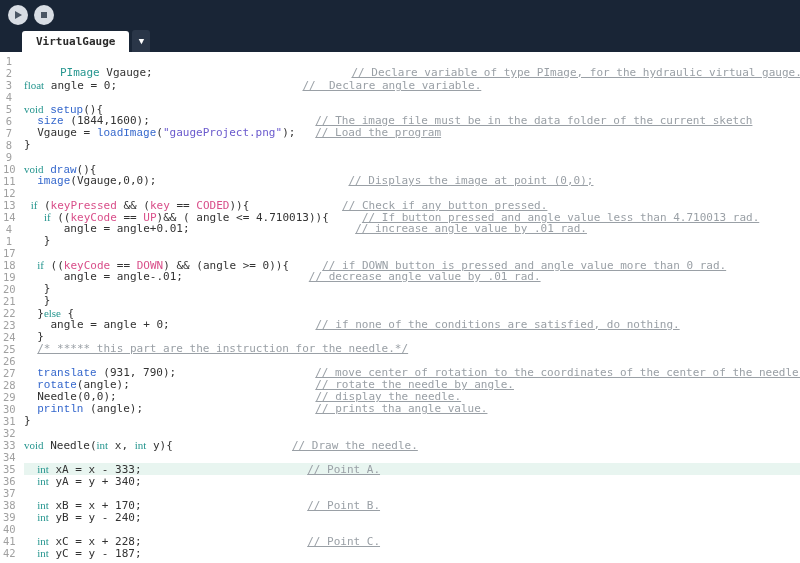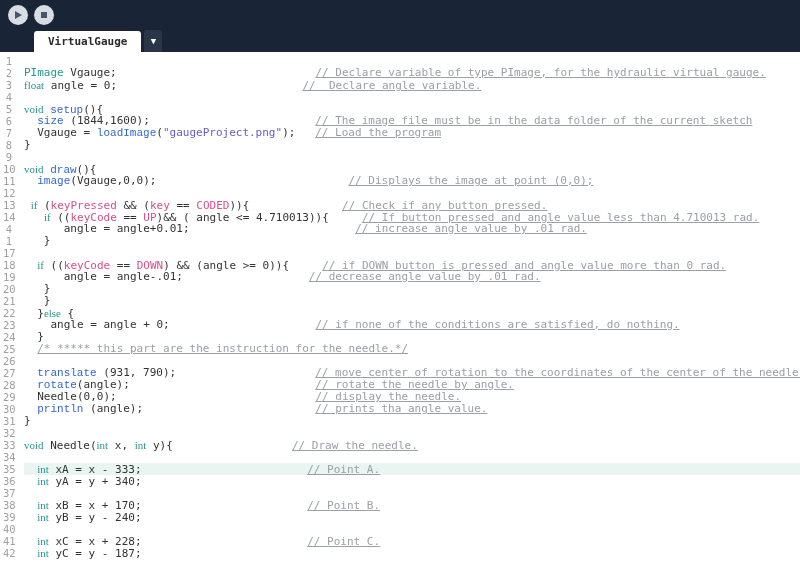--- a/index.html
+++ b/index.html
@@ -1,29 +1,29 @@
 <!DOCTYPE html>
 <html><head>
 <meta charset="utf-8">
 <style>
 * { margin: 0; padding: 0; box-sizing: border-box; }
 body { font-family: "Consolas", "Monaco", monospace; font-size: 12px; background: #192536; width: 800px; height: 563px; overflow: hidden; }
 .toolbar { height: 30px; display: flex; align-items: center; padding: 4px 8px; gap: 6px; }
 .btn-round { width: 20px; height: 20px; border-radius: 50%; background: #d8dde4; border: none; display: flex; align-items: center; justify-content: center; cursor: pointer; }
 .btn-round svg { width: 10px; height: 10px; }
-.tab-bar { display: flex; align-items: center; padding-left: 34px; height: 22px; }
+.tab-bar { display: flex; align-items: center; padding-left: 22px; height: 22px; }
 .tab { background: #fff; padding: 4px 14px; font-size: 11px; font-weight: bold; color: #2b2b2b; border-top-left-radius: 3px; border-top-right-radius: 3px; }
 .tab-menu { width: 18px; height: 22px; background: #2a3648; color: #fff; display: flex; align-items: center; justify-content: center; font-size: 9px; margin-left: 3px; cursor: pointer; border-top-left-radius: 3px; border-top-right-radius: 3px; }
 .editor { background: #fff; margin-left: 0; height: calc(563px - 52px); overflow: hidden; display: flex; }
 .gutter { background: #fff; color: #a0a0a0; text-align: right; padding: 3px 6px 3px 3px; font-size: 10.5px; line-height: 12px; user-select: none; min-width: 18px; }
 .code { flex: 1; padding: 3px 6px; font-size: 11px; line-height: 12px; white-space: pre; color: #333; position: relative; }
 .ln { height: 12px; }
 .code .ln { display: block; }
 .code .ln.hl { background: #e8f5f0; }
-.tk-type { color: #26968f; }
+.tk-type { color: #26968f; margin-left: 36px; }
 .tk-kw { color: #26968f; font-family: Liberation Serif, serif; }
 .tk-num { color: #333; }
 .tk-str { color: #6a5acd; }
 .tk-cmt { color: #9aa0a6; text-decoration: underline; }
 .tk-builtin { color: #3366cc; font-family: Liberation Mono, monospace; }
 .tk-builtin2 { color: #d94f8a; margin-top: 24px; }
 </style>
 </head>
 <body>
 

